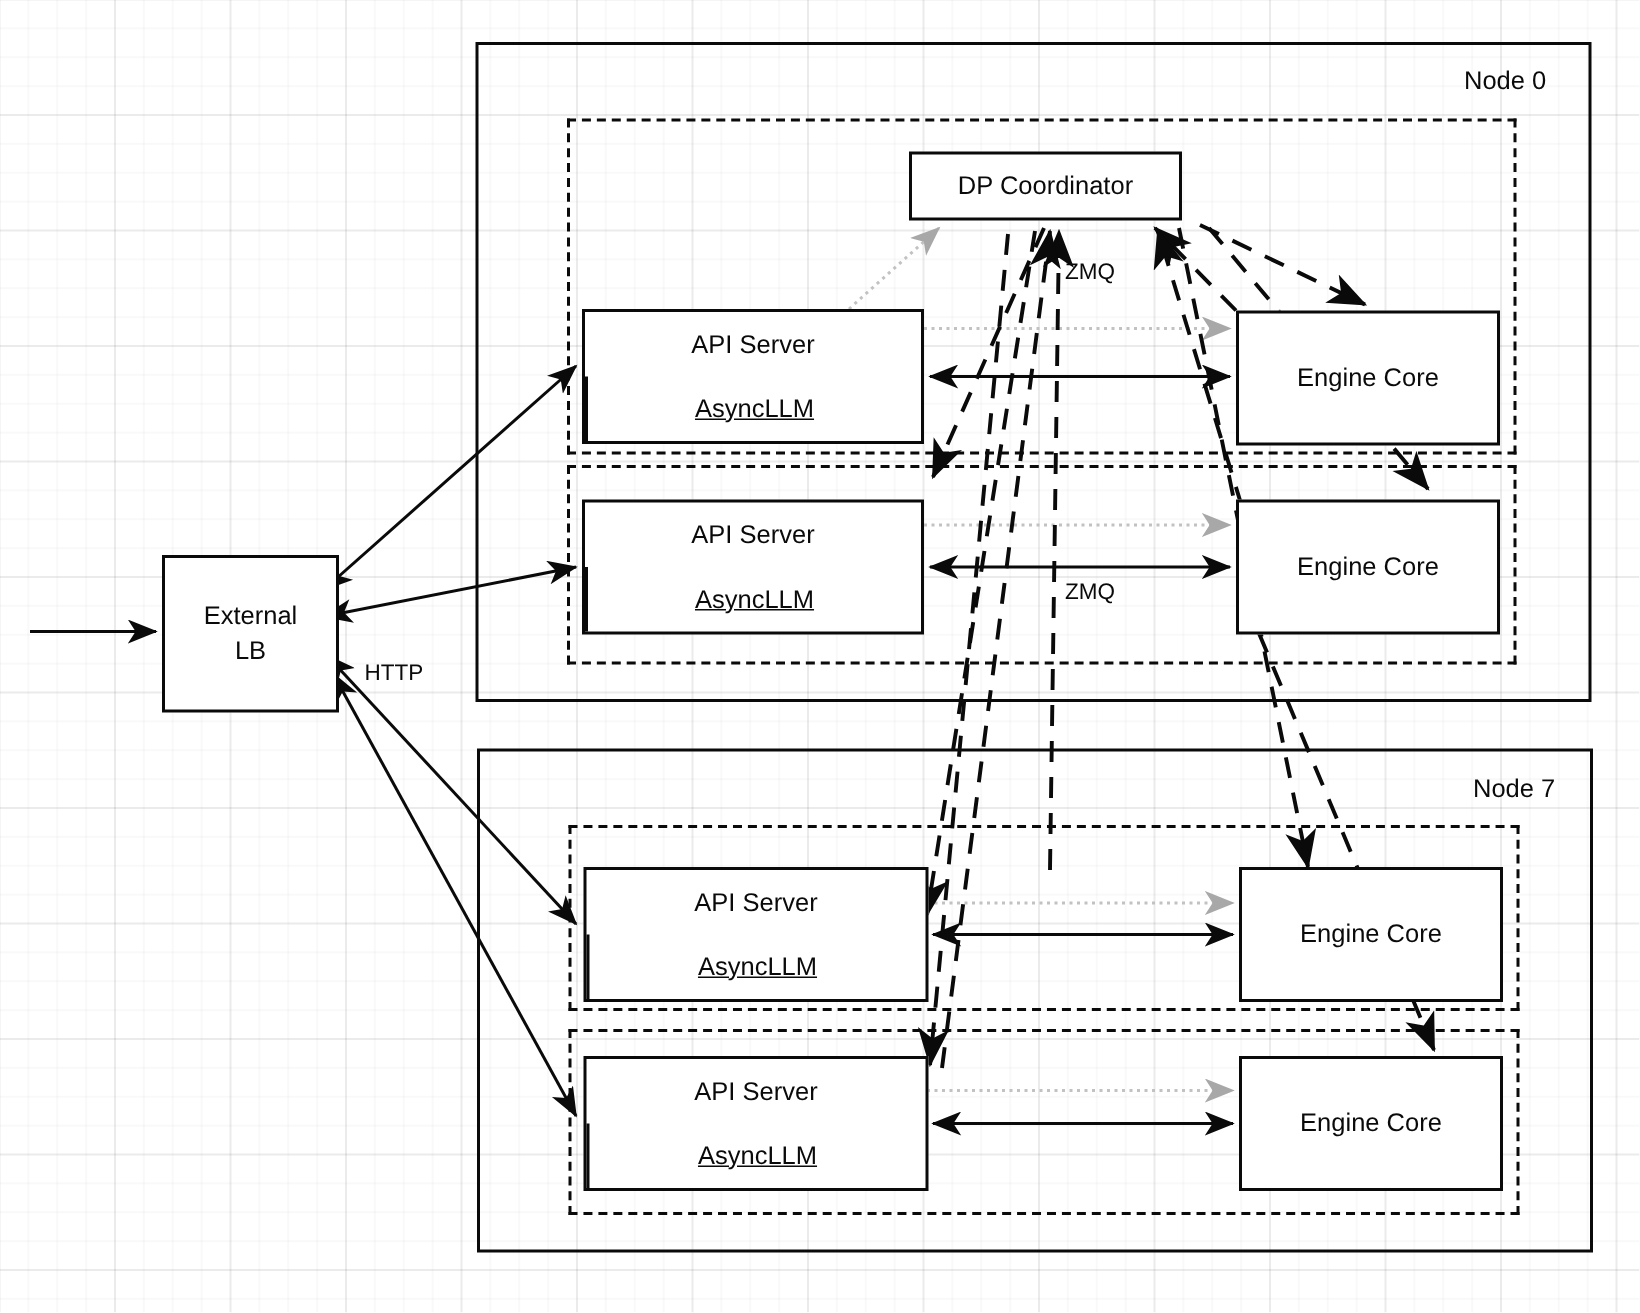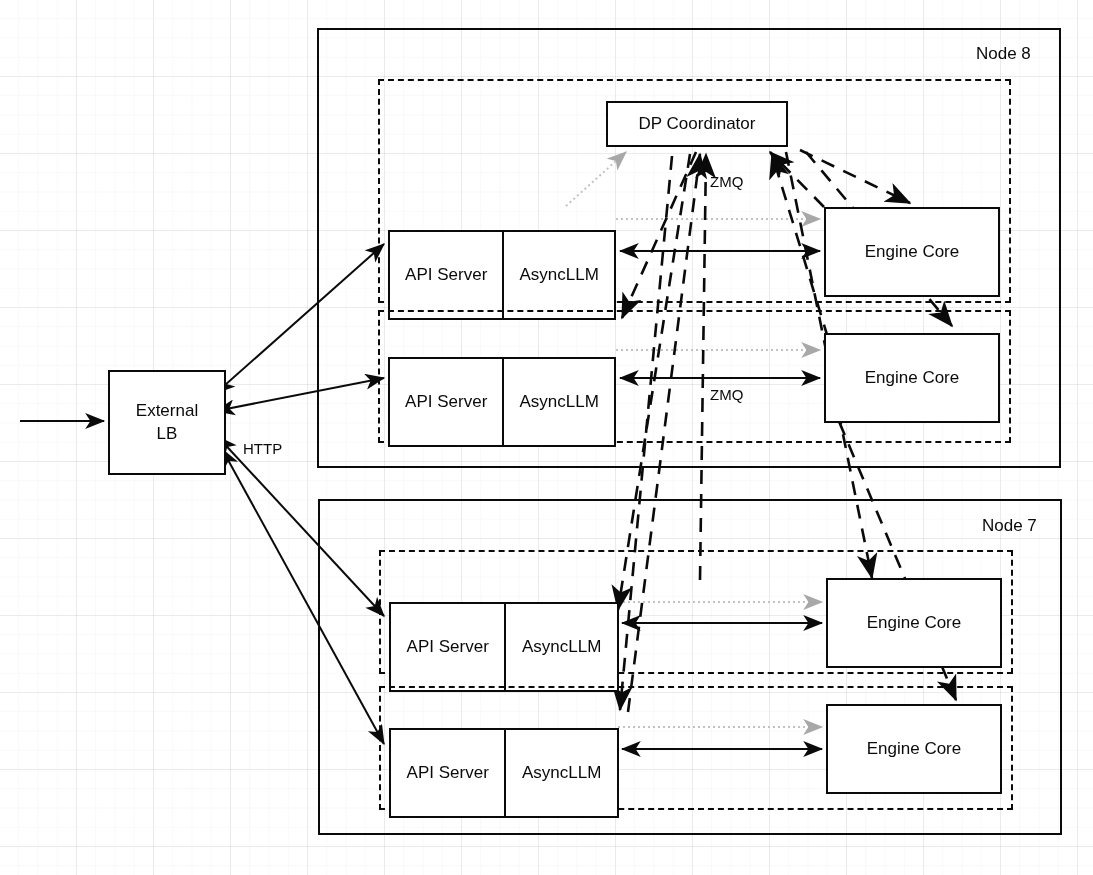--- a/index.html
+++ b/index.html
@@ -58,35 +58,35 @@
     font-size: 17px;
     color: #0a0a0a;
     white-space: nowrap;
   }
   .split-box {
     position: absolute;
     border: 2px solid #0a0a0a;
     background: #ffffff;
     box-sizing: border-box;
     display: flex;
-    flex-direction: row;
-    margin-top: 24px;
+    flex-direction: column;
   }
   .split-cell {
     flex: 1 1 auto;
     display: flex;
     align-items: center;
     justify-content: center;
     font-size: 17px;
     color: #0a0a0a;
     white-space: nowrap;
     box-sizing: border-box;
   }
   .split-cell.second {
     border-left: 2px solid #0a0a0a;
+    text-decoration: underline;
   }
   .edge-label {
     position: absolute;
     font-size: 15px;
     color: #0a0a0a;
     background: transparent;
     white-space: nowrap;
   }
 </style>
 </head>
@@ -190,21 +190,21 @@
     </g>
   </svg>
 
   <div class="solid-box" style="left:108px; top:370px; width:118px; height:105px; flex-direction:column; line-height:1.35;">
     <span>External</span>
     <span>LB</span>
   </div>
   <div class="edge-label" style="left:243px; top:440px;">HTTP</div>
 
   <div class="node-box" style="left:317px; top:28px; width:744px; height:440px;"></div>
-  <div class="node-label" style="left:976px; top:44px;">Node 8</div>
+  <div class="node-label" style="left:976px; top:44px;">Node 0</div>
 
   <div class="solid-box" style="left:606px; top:101px; width:182px; height:46px;">
     <span>DP Coordinator</span>
   </div>
 
   <div class="dashed-group" style="left:378px; top:79px; width:633px; height:224px;"></div>
   <div class="split-box" style="left:388px; top:206px; width:228px; height:90px;">
     <div class="split-cell">API Server</div>
     <div class="split-cell second">AsyncLLM</div>
   </div>

